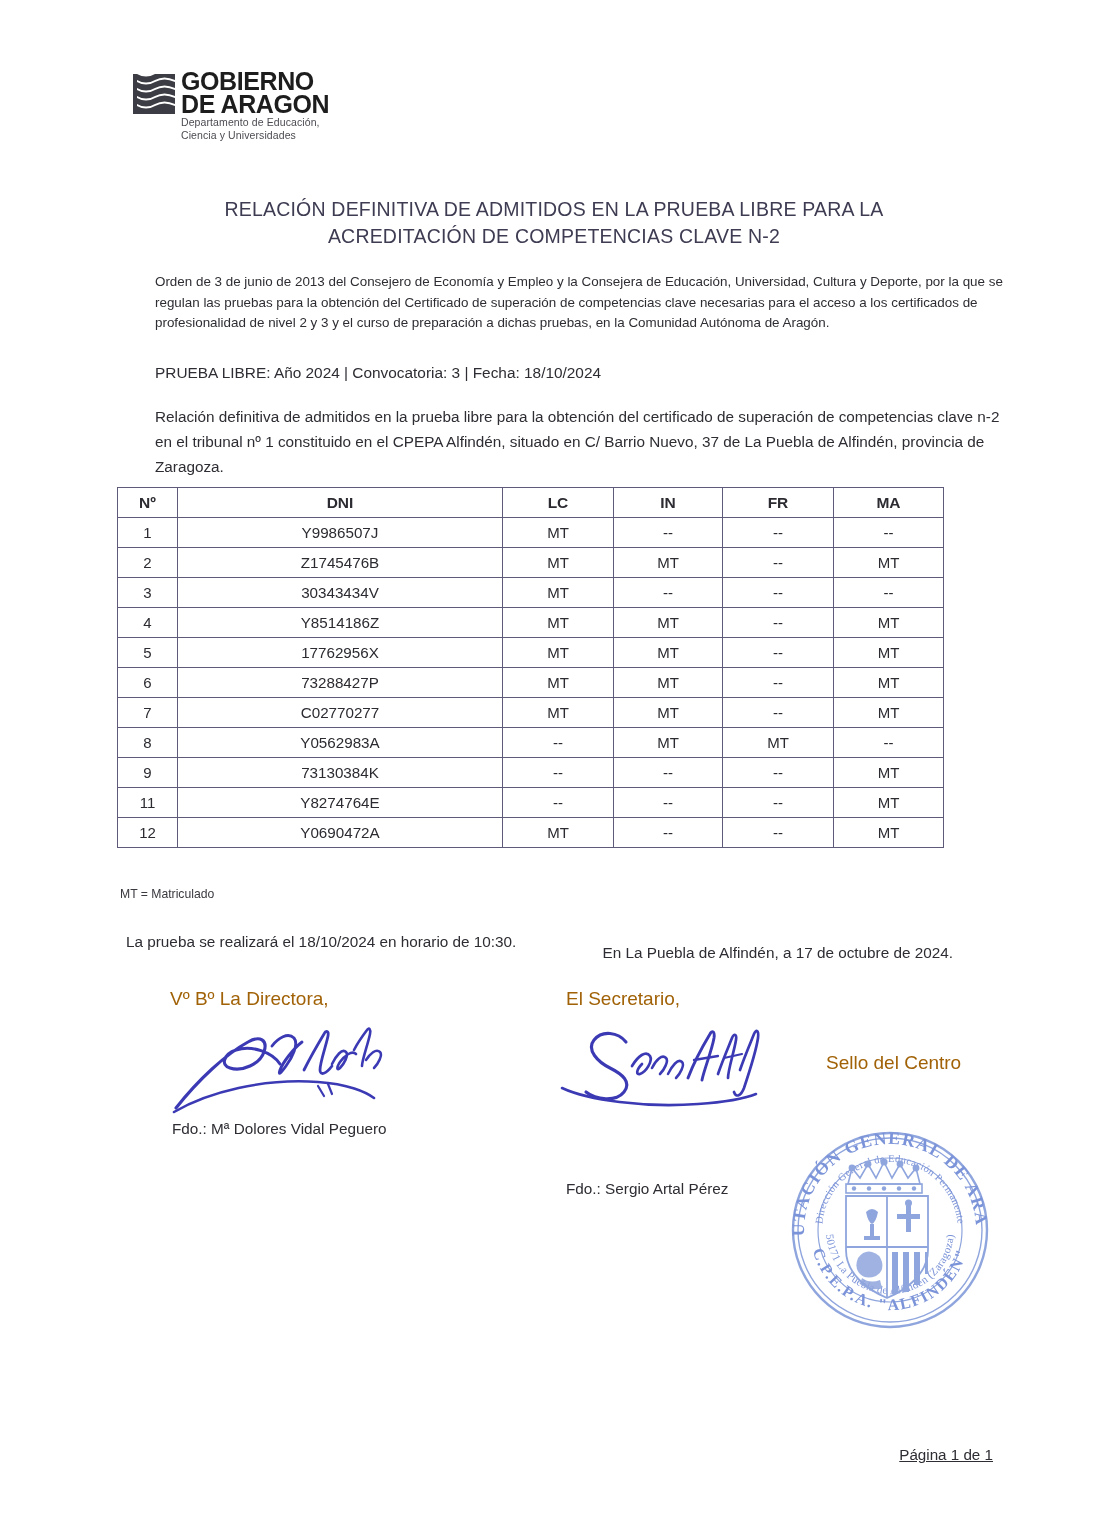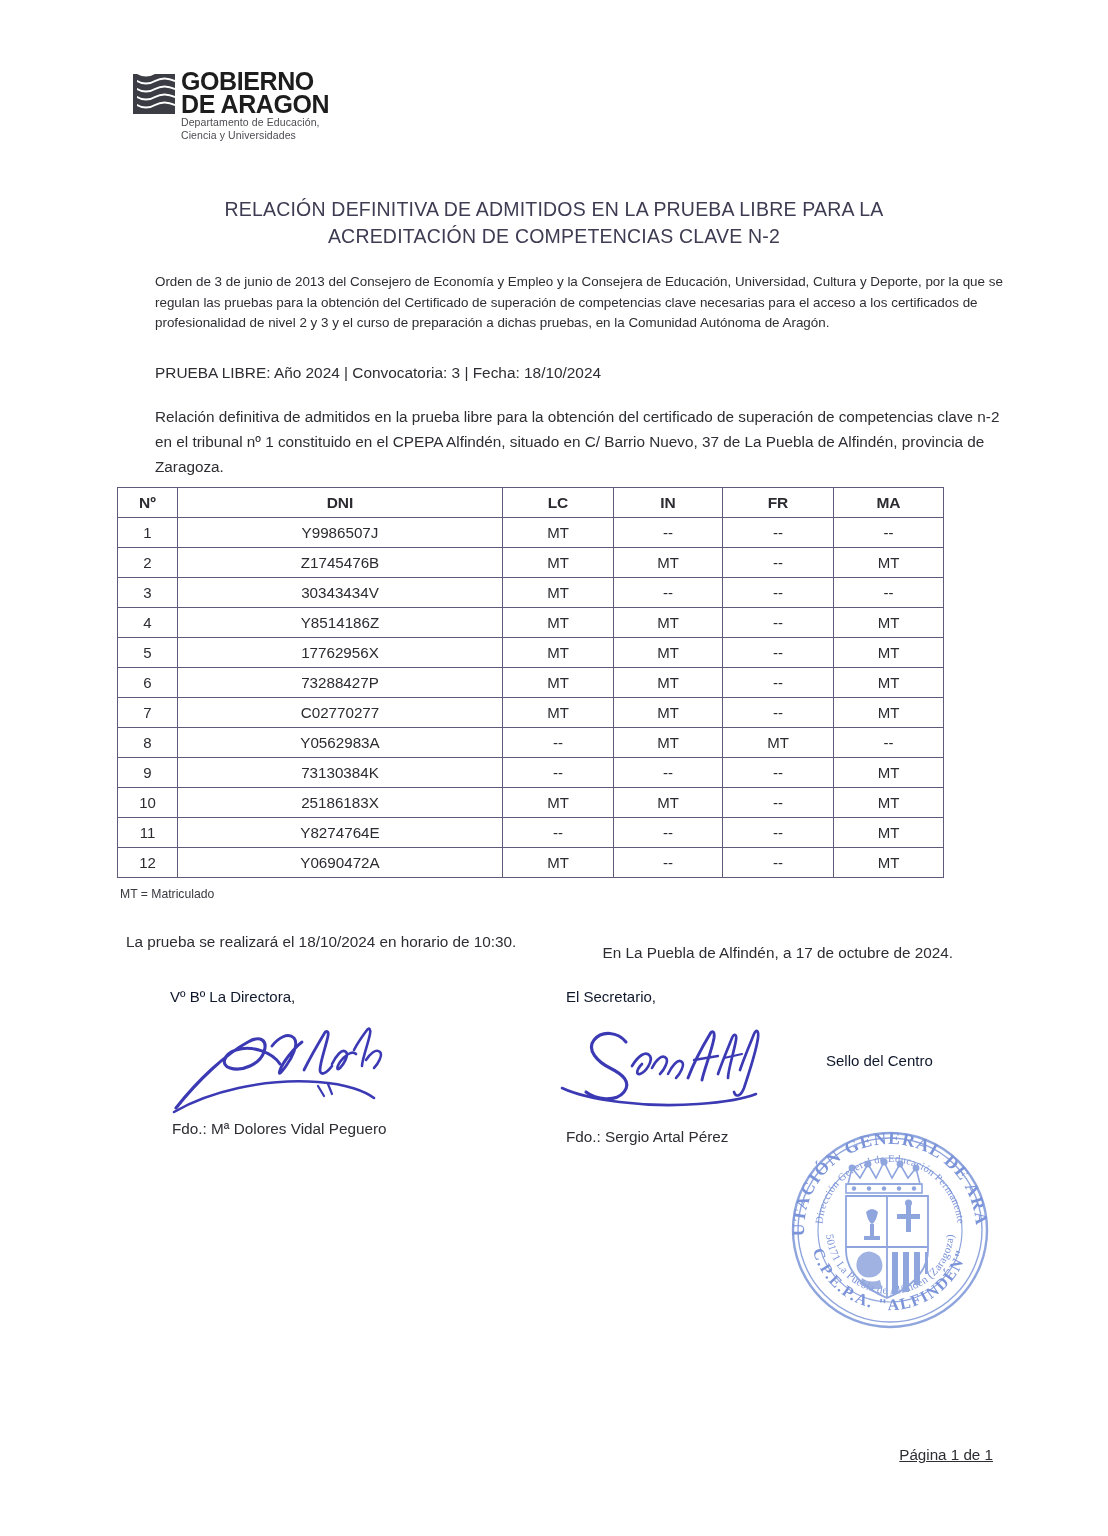--- a/index.html
+++ b/index.html
@@ -70,28 +70,28 @@
     font-size:12.2px;color:#3a3a40;margin-top:24px;
   }
 
   
   .post-line{
     position:absolute;left:126px;font-size:15.3px;color:#2d2d33;
   }
   .line-prueba-fecha{top:897px;margin-top:36px;}
   .line-lugar{top:944px;left:auto;right:155px;text-align:right;white-space:nowrap;}
 
-  .sig-label{position:absolute;font-size:15px;color:#0f172a;}
+  .sig-label{position:absolute;font-size:19px;color:#a16207;}
   .sig-dir{left:170px;top:988px;}
   .sig-sec{left:566px;top:988px;}
   .sig-sello{left:826px;top:1052px;}
 
   .sig-name{position:absolute;font-size:15.3px;color:#2d2d33;white-space:nowrap;}
   .name-dir{left:172px;top:1120px;}
-  .name-sec{left:566px;top:1128px;}
+  .name-sec{left:566px;top:1180px;}
 
   .sig-ink{position:absolute;}
   .ink-dir{left:168px;top:1020px;}
   .ink-sec{left:548px;top:1022px;}
 
   .seal{position:absolute;left:782px;top:1122px;width:216px;height:216px;}
 
   .footer{
     position:absolute;right:115px;top:1446px;
     font-size:15.2px;color:#2d2d33;text-decoration:underline;
@@ -225,28 +225,20 @@
           </tr>
         <tr>
             <td>9</td>
             <td class="dni">73130384K</td>
             <td>--</td>
             <td>--</td>
             <td>--</td>
             <td>MT</td>
           </tr>
         <tr>
-            <td>10</td>
-            <td class="dni">25186183X</td>
-            <td>MT</td>
-            <td>MT</td>
-            <td>--</td>
-            <td>MT</td>
-          </tr>
-        <tr>
             <td>11</td>
             <td class="dni">Y8274764E</td>
             <td>--</td>
             <td>--</td>
             <td>--</td>
             <td>MT</td>
           </tr>
         <tr>
             <td>12</td>
             <td class="dni">Y0690472A</td>

